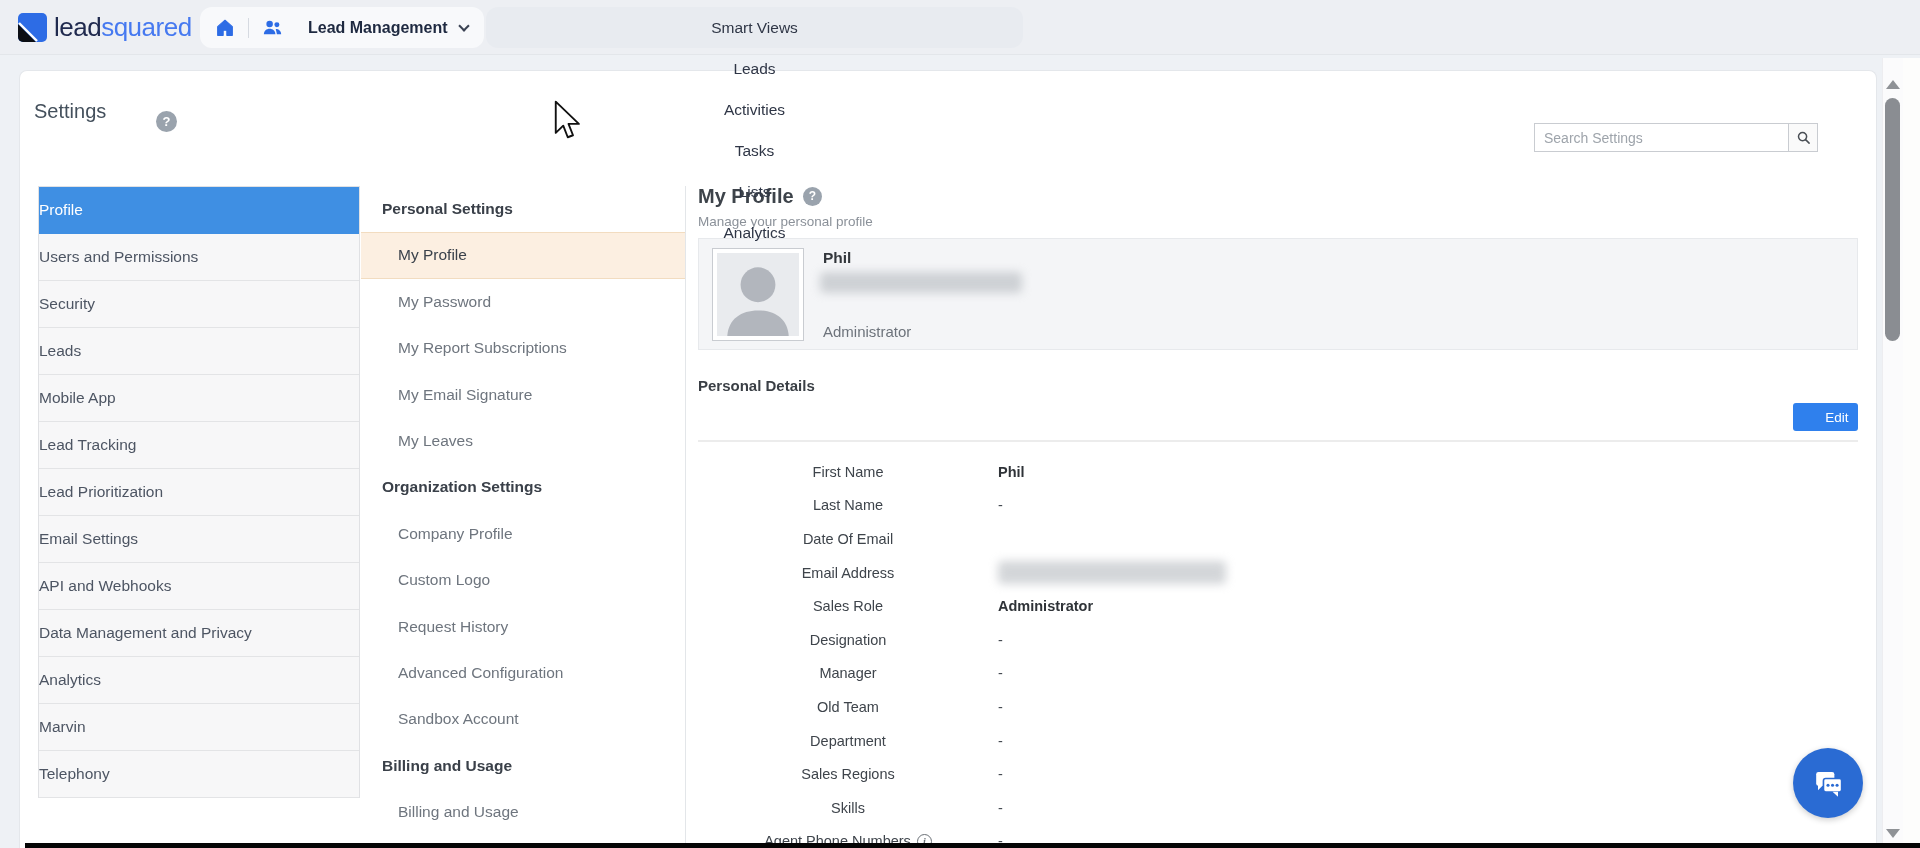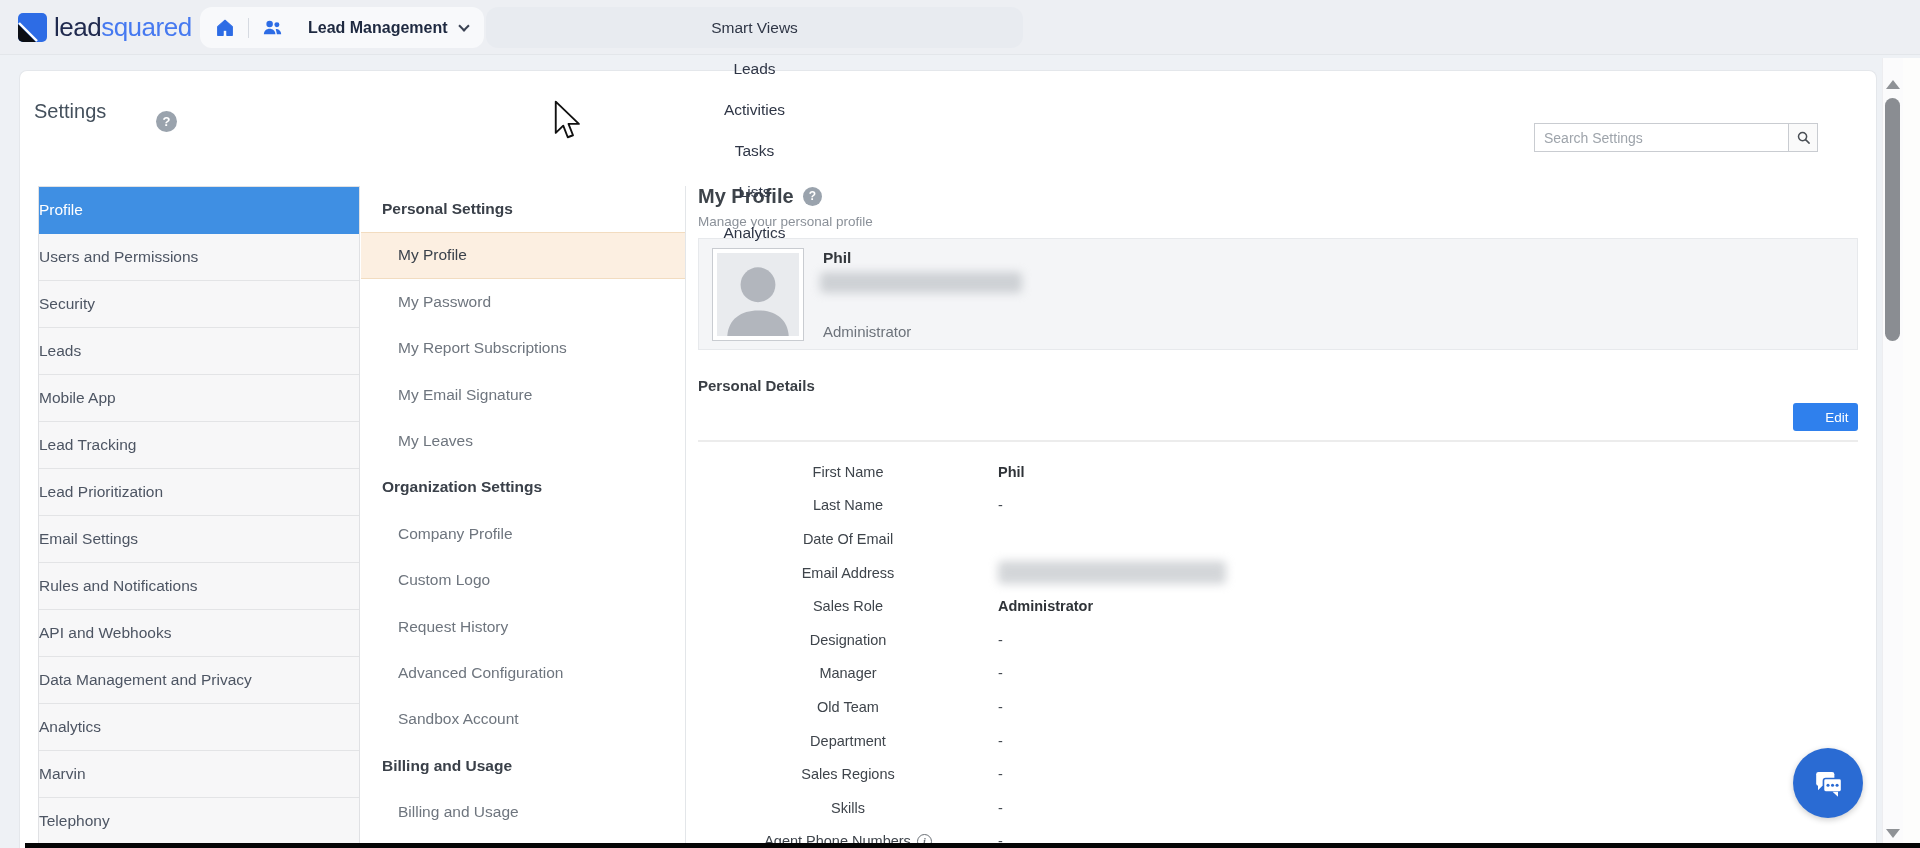--- a/index.html
+++ b/index.html
@@ -176,21 +176,20 @@
 
 <div class="sidebar" id="sidebar">
     <div class="side-item selected">Profile</div>
     <div class="side-item">Users and Permissions</div>
     <div class="side-item">Security</div>
     <div class="side-item">Leads</div>
     <div class="side-item">Mobile App</div>
     <div class="side-item">Lead Tracking</div>
     <div class="side-item">Lead Prioritization</div>
     <div class="side-item">Email Settings</div>
-    <div class="side-item">Rules and Notifications</div>
     <div class="side-item">API and Webhooks</div>
     <div class="side-item">Data Management and Privacy</div>
     <div class="side-item">Analytics</div>
     <div class="side-item">Marvin</div>
     <div class="side-item">Telephony</div>
   </div>
 
 <div class="submenu" id="submenu">
     <div class="sub-header">Personal Settings</div>
     <div class="sub-item selected">My Profile</div>

